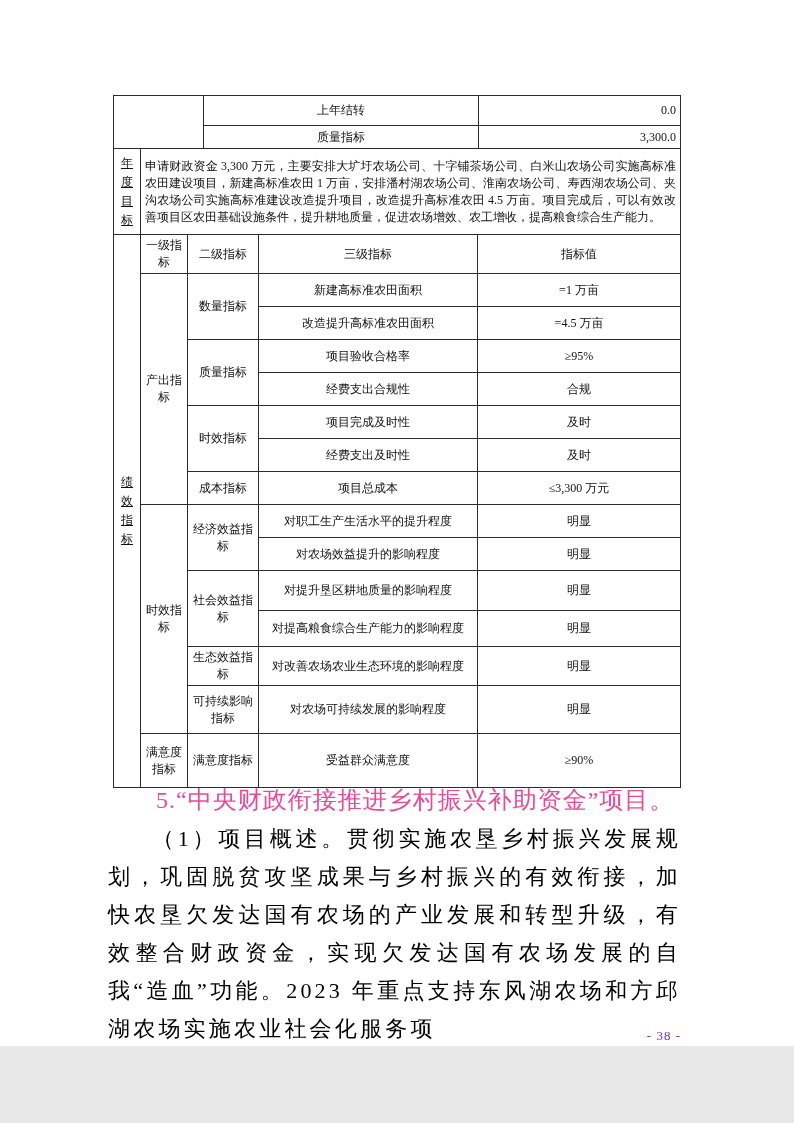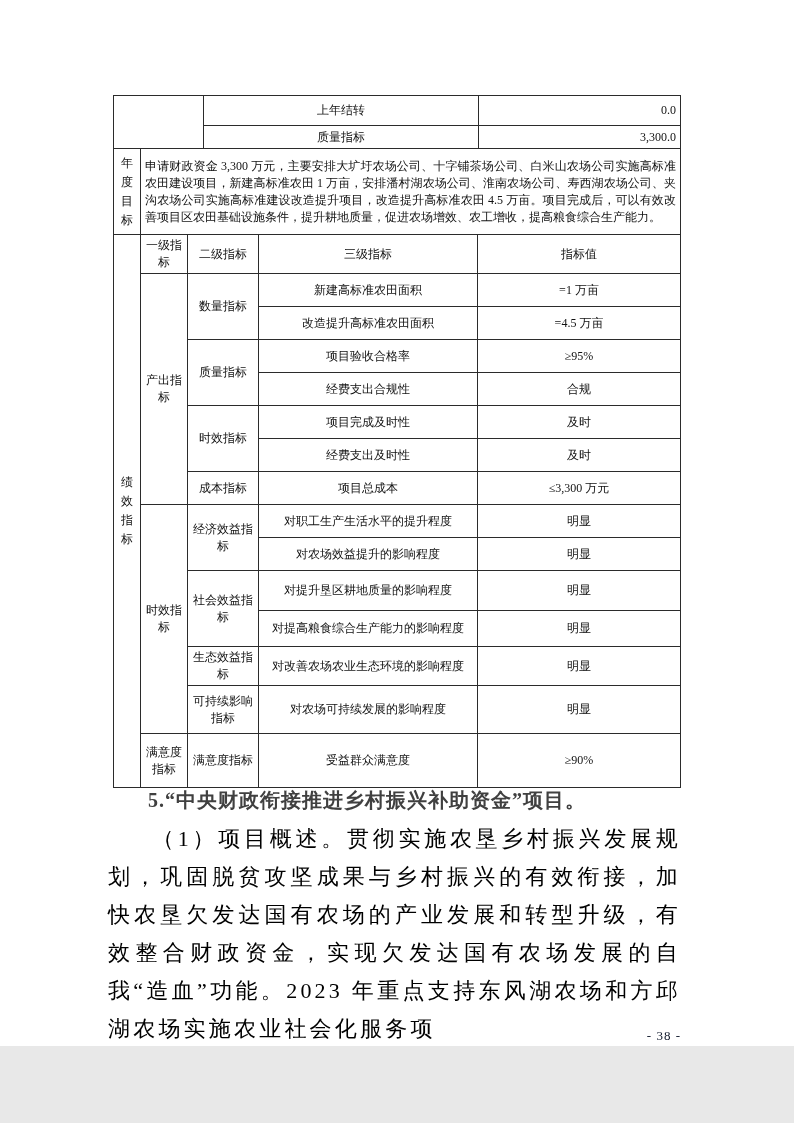--- a/index.html
+++ b/index.html
@@ -41,20 +41,21 @@
     overflow: hidden;
   }
   td.c   { text-align: center; }
   td.num { text-align: right; padding-right: 7px; }
   td.l3  { text-align: center; padding-left: 7px; }
   td.vcell {
     text-align: center;
     padding: 2px 6px;
     line-height: 19px;
     letter-spacing: 0;
+    text-decoration: underline;
   }
   td.goaltext {
     text-align: justify;
     padding: 4px 5px 4px 6px;
     line-height: 17px;
   }
   tr.h30 { height: 30px; }
   tr.h23 { height: 23px; }
   tr.h33 { height: 33px; }
   tr.h40 { height: 40px; }
@@ -62,27 +63,27 @@
   tr.h48 { height: 48px; }
   tr.h54 { height: 54px; }
   .goalrow { height: 86px; }
 
   
   .section-heading {
     position: absolute;
     top: 782px;
     left: 108px;
     width: 573px;
-    font-size: 20px;
-    font-weight: bold;
+    font-size: 24px;
+    font-weight: normal;
     line-height: 36px;
     letter-spacing: 1px;
     text-indent: 2em;
     white-space: nowrap;
-    color: #404040;
+    color: #ec4899;
   }
   .section-paragraph {
     position: absolute;
     top: 820px;
     left: 108px;
     width: 573px;
     font-size: 22px;
     line-height: 38px;
     letter-spacing: 3.2px;
     text-align: justify;
@@ -90,21 +91,21 @@
     color: #000;
   }
   .page-number {
     position: absolute;
     top: 1028px;
     left: 108px;
     width: 573px;
     text-align: right;
     font-size: 13px;
     letter-spacing: 1px;
-    color: #0f172a;
+    color: #6d28d9;
   }
 </style>
 </head>
 <body>
 
 <div class="page">
 
   <div class="tablewrap">
 
     <table class="t">

